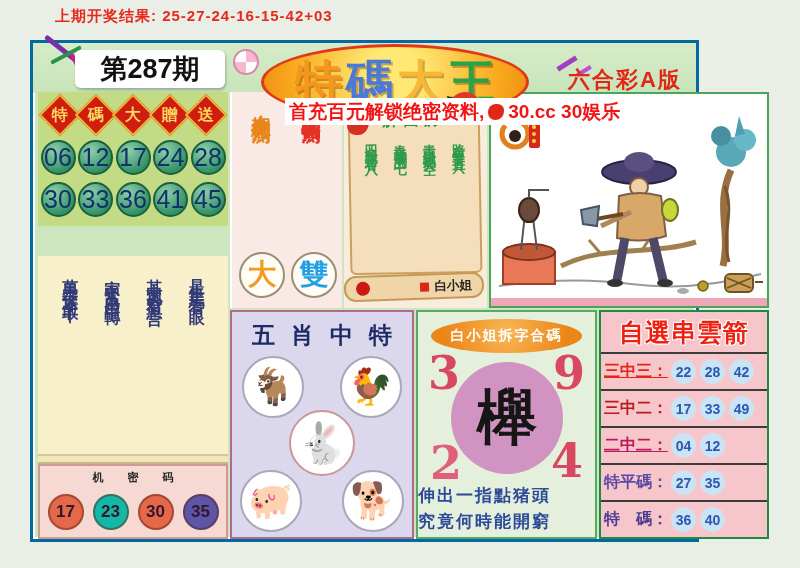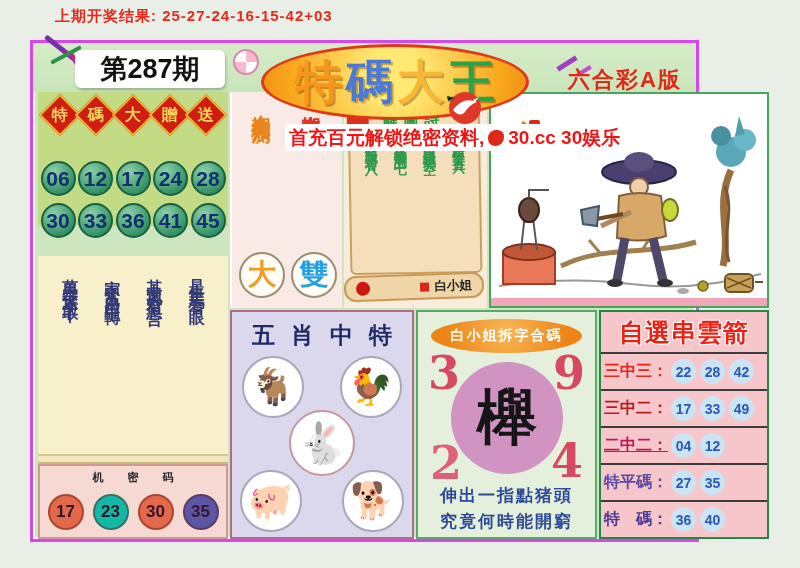--- a/index.html
+++ b/index.html
@@ -5,21 +5,21 @@
   * { margin:0; padding:0; box-sizing:border-box; }
   html,body { width:800px; height:568px; }
   body { font-family:"Liberation Sans","DejaVu Sans",sans-serif; background:#e9eee6; position:relative; overflow:hidden; }
   .abs { position:absolute; }
 
   
   .topbar { left:55px; top:7px; font-size:15px; font-weight:bold; color:#e8281c; letter-spacing:1px; }
 
   
   .poster { left:30px; top:40px; width:669px; height:502px; background:#cde6c0;
-            border:3px solid #d946ef; box-shadow: inset 0 0 0 2px #ffffff; }
+            border:3px solid #0369a1; box-shadow: inset 0 0 0 2px #ffffff; }
 
   
   .hdr-band { left:0; top:0; width:100%; height:50px; background:linear-gradient(#d6ecc8,#c8e4ba); overflow:visible; }
   .issue-box { left:42px; top:7px; width:150px; height:38px; background:#fff; border-radius:6px;
                display:flex; align-items:center; justify-content:center; font-size:27px; font-weight:bold; color:#111;
                box-shadow:1px 2px 3px rgba(0,0,0,.25); z-index:6; }
   .title-oval { left:228px; top:1px; width:268px; height:76px; border-radius:50%;
                 background:radial-gradient(circle at 50% 40%, #ffe873 20%, #f9a91e 75%, #ef8f12);
                 border:3px solid #e03818; display:flex; align-items:center; justify-content:center; gap:4px; z-index:5; }
   .title-oval span { font-size:47px; font-weight:900; text-shadow:2px 2px 0 rgba(100,40,0,.35); }
@@ -30,36 +30,36 @@
   .rib3 { left:30px; top:22px; width:30px; height:4px; background:#d0208a; transform:rotate(64deg); }
   .star { left:46px; top:14px; width:18px; height:18px; border-radius:50%;
           background:radial-gradient(#fff inherit, #ffe040 40%, #f0a020); box-shadow:0 0 0 3px rgba(240,200,40,.55); }
   .pinwheel { left:200px; top:6px; width:26px; height:26px; border-radius:50%;
               background:conic-gradient(#f8b8d0 0 25%, #fff 0 50%, #f8b8d0 0 75%, #fff 0); border:2px solid #d888b0; z-index:6; }
   .slash1 { right:118px; top:18px; width:22px; height:5px; background:#a040c0; transform:rotate(-32deg); }
   .slash2 { right:104px; top:26px; width:16px; height:4px; background:#c050d0; transform:rotate(-32deg); }
 
   
   .promo { left:252px; top:55px; width:424px; height:27px; background:#fff; z-index:60;
-           display:flex; align-items:center; gap:4px; padding:0 4px;margin-top:26px; }
+           display:flex; align-items:center; gap:4px; padding:0 4px; }
   .promo span { font-size:19px; font-weight:900; color:#f21414; white-space:nowrap; }
   .promo .splash { width:16px; height:16px; border-radius:50% 40% 55% 45%; background:#e02818; flex:0 0 auto; }
 
   
   .left-panel { left:5px; top:49px; width:190px; height:447px; }
   .gift { left:0; top:0; width:100%; height:134px; background:#c3db85; }
   .dia-row { left:0; top:4px; width:100%; display:flex; justify-content:space-evenly; }
   .diamond { width:30px; height:30px; background:#cf1d10; border:2px solid #e8b838; transform:rotate(45deg);
              display:flex; align-items:center; justify-content:center; margin-top:4px; }
   .diamond b { transform:rotate(-45deg); color:#ffd75e; font-size:16px; font-weight:900; }
   .ballrow { left:0; width:100%; display:flex; justify-content:space-evenly; }
   .ballrow.r1 { top:48px; } .ballrow.r2 { top:90px; }
   .numball { width:35px; height:35px; border-radius:50%; border:2px solid #19603e;
              background:radial-gradient(circle at 35% 28%, #8ed0aa, #2f8f63 75%);
-             display:flex; align-items:center; justify-content:center; font-size:21px; font-weight:700; color:#12306b;margin-top:21px; }
+             display:flex; align-items:center; justify-content:center; font-size:25px; font-weight:400; color:#12306b; }
   .poem-banner { left:0; top:134px; width:100%; height:30px; background:linear-gradient(#f7a224,#e87f10);
                  display:flex; align-items:center; justify-content:center; color:#fff; font-size:20px;
                  font-weight:900; letter-spacing:8px; }
   .poem-banner::before,.poem-banner::after { content:""; width:22px; height:10px; background:#f8d8a0;
                  clip-path:polygon(0 50%,30% 0,60% 45%,100% 10%,80% 100%,20% 80%); opacity:.8; }
   .poem-body { left:0; top:164px; width:100%; height:198px; background:#f8f0ca;
                display:flex; justify-content:space-evenly; padding-top:10px; }
   .vcol { writing-mode:vertical-rl; text-orientation:upright; font-family:"DejaVu Serif","Liberation Serif",serif;
           font-size:16px; font-weight:700; color:#323a78; letter-spacing:5px; }
   .scroll-edge { left:0; top:362px; width:100%; height:10px; background:#efe6c0; border-top:2px solid #d8c890;
@@ -115,21 +115,21 @@
   .oval-banner { left:13px; top:7px; width:151px; height:34px; border-radius:50%;
                  background:radial-gradient(circle at 50% 35%, #f8b654, #ec8418 80%);
                  display:flex; align-items:center; justify-content:center; color:#fff; font-size:14px;
                  font-weight:900; letter-spacing:2px; }
   .corner { font-family:"DejaVu Serif","Liberation Serif",serif; font-size:46px; font-weight:bold; color:#d84860; }
   .n3 { left:10px;  top:34px; } .n9 { right:10px; top:34px; }
   .n2 { left:12px;  top:124px; color:#e0607a; } .n4 { right:12px; top:122px; }
   .char-circle { left:33px; top:50px; width:112px; height:112px; border-radius:50%; background:#d194c2;
                  display:flex; align-items:center; justify-content:center; }
   .char-circle b { font-size:60px; font-weight:900; color:#161616; }
-  .split-line { left:0; width:100%; text-align:center; font-size:17px; font-weight:800; color:#2c4a98; letter-spacing:2px; }
+  .split-line { left:0; width:100%; font-size:17px; font-weight:800; color:#2c4a98; letter-spacing:2px; }
   .sl1 { top:172px; } .sl2 { top:198px; }
 
   
   .combo { left:566px; top:267px; width:170px; height:229px; background:#f7c6cb; border:2px solid #1f8a44; }
   .combo-title { left:0; top:4px; width:100%; text-align:center; font-size:25px; font-weight:900; color:#ef2012;
                  letter-spacing:1px; text-shadow:1px 1px 0 #fff,-1px -1px 0 #fff,1px -1px 0 #fff,-1px 1px 0 #fff; }
   .combo-rows { left:0; top:40px; width:100%; }
   .crow { display:flex; align-items:center; height:37px; border-top:2px solid #3c3c3c; padding:0 3px; }
   .crow .lbl { font-size:16px; font-weight:900; margin-right:3px; white-space:nowrap; }
   .nchip { width:25px; height:25px; border-radius:50%; background:#cbe4f4; display:flex; align-items:center;
@@ -327,21 +327,21 @@
         <b>櫸</b>
       </div>
     <div class="abs split-line sl1">伸出一指點猪頭</div>
     <div class="abs split-line sl2">究竟何時能開窮</div>
   </div>
 
   <div class="abs combo">
     <div class="abs combo-title">自選串雲箭</div>
     <div class="abs combo-rows">
       <div class="crow">
-        <span class="lbl" style="color: rgb(229, 38, 23);">三中三：</span>
+        <span class="lbl" style="color: rgb(229, 38, 23); text-decoration: underline;">三中三：</span>
         <span class="nchip">22</span>
         <span class="nchip">28</span>
         <span class="nchip">42</span>
       </div>
       <div class="crow">
         <span class="lbl" style="color: #b91c1c;">三中二：</span>
         <span class="nchip">17</span>
         <span class="nchip">33</span>
         <span class="nchip">49</span>
       </div>

